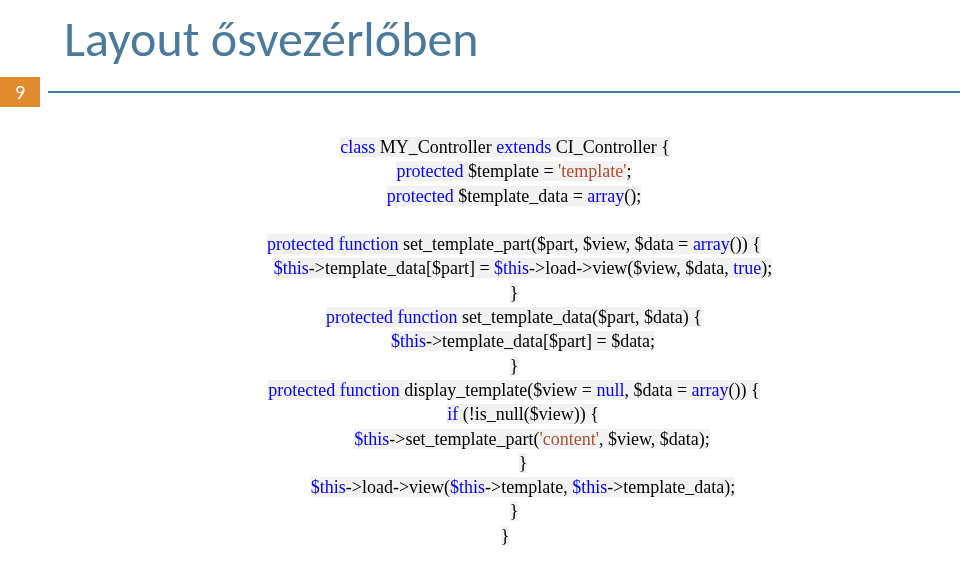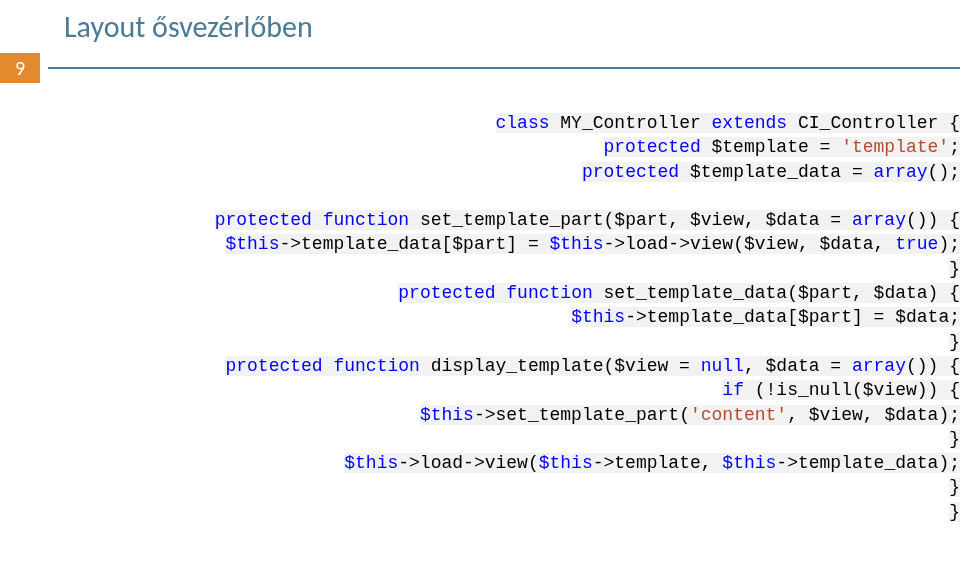--- a/index.html
+++ b/index.html
@@ -8,21 +8,21 @@
       height: 579px;
       background: #ffffff;
       font-family: 'Candara', 'Calibri', 'Segoe UI', sans-serif;
       position: relative;
       overflow: hidden;
     }
     .title-area {
       padding: 8px 0 0 64px;
     }
     .title {
-      font-size: 30px;
+      font-size: 50px;
       color: #4a7a9a;
       font-weight: 400;
     }
     .rule-row {
       position: relative;
       height: 30px;
       margin-top: 8px;
     }
     .page-num {
       position: absolute;
@@ -39,26 +39,26 @@
     .rule-line {
       position: absolute;
       left: 48px;
       right: 0;
       top: 14px;
       height: 2px;
       background: #4a7a9a;
     }
     .code-block {
       padding: 28px 0 0 50px;
-      font-family: Liberation Mono, monospace;
+      font-family: Liberation Serif, serif;
       font-size: 18px;
       line-height: 1.35;
       color: #000000;
       white-space: pre;
-      text-align: right;
+      text-align: center;
     }
     .kw { color: #0000ff; }
     .hl { background-color: #f2f2f2; }
     .str { color: #b34d2e; }
   </style>
 </head>
 <body>
 
 <div class="title-area">
   <div class="title">Layout ősvezérlőben</div>

